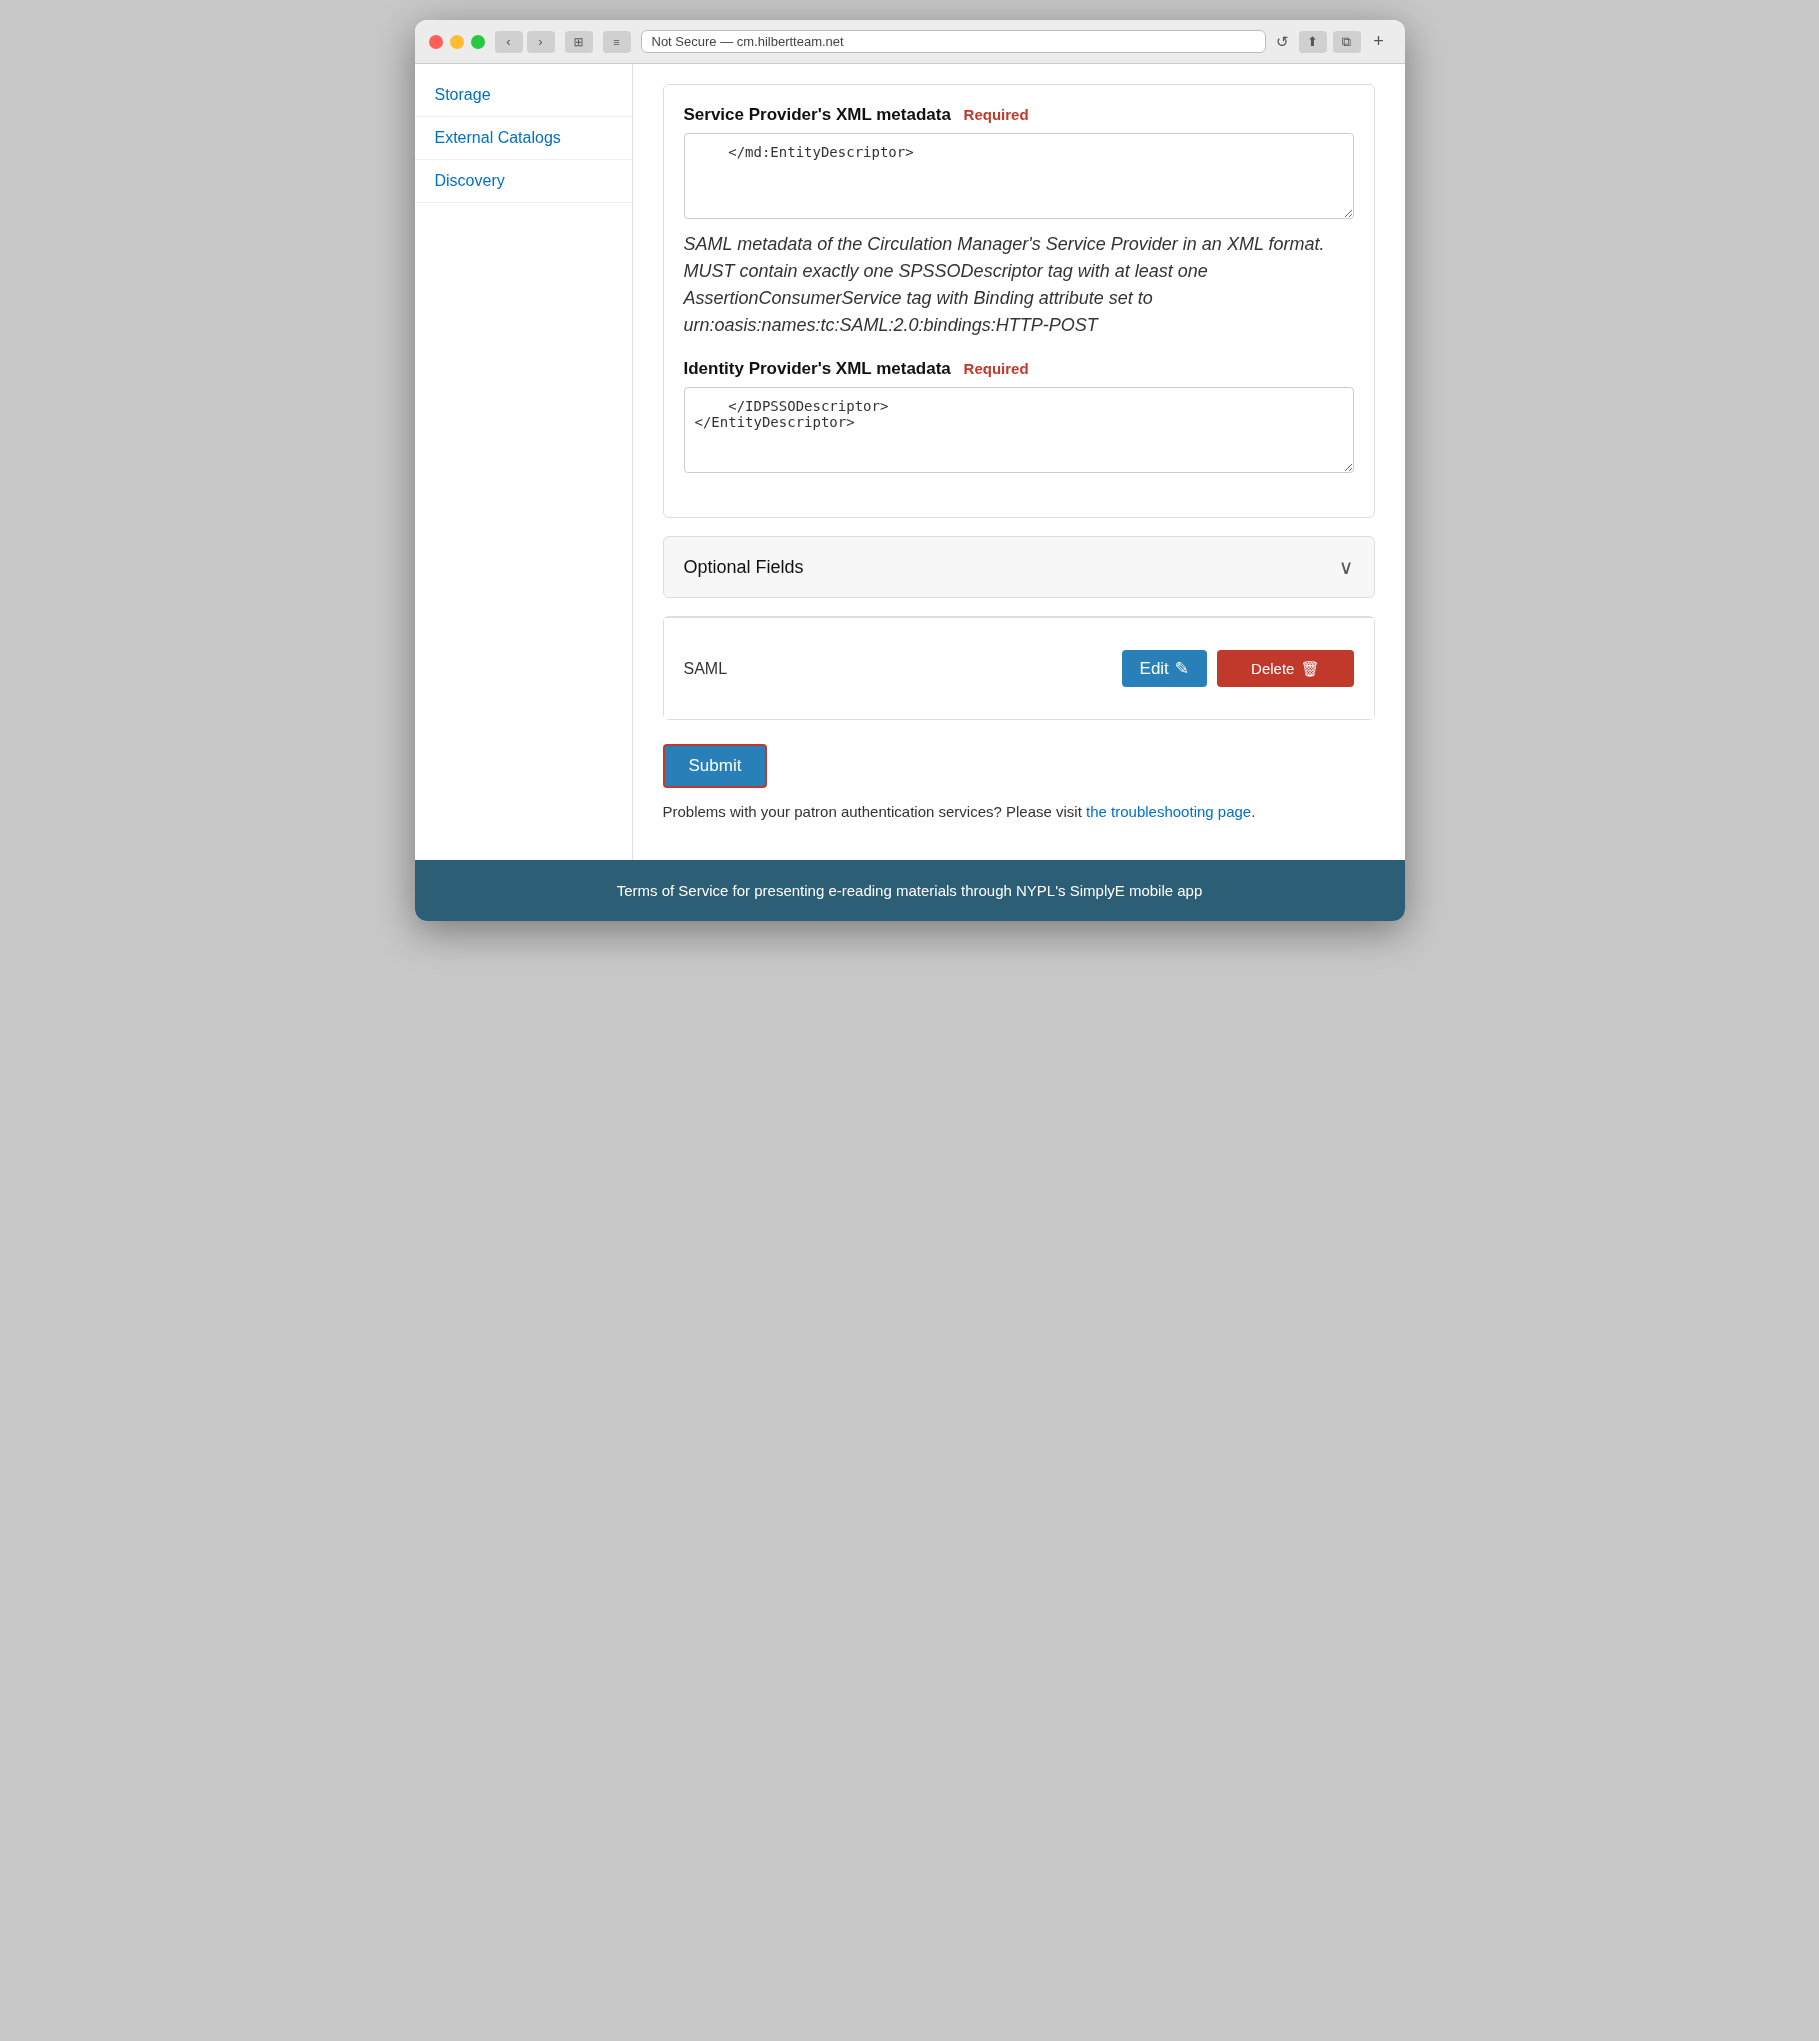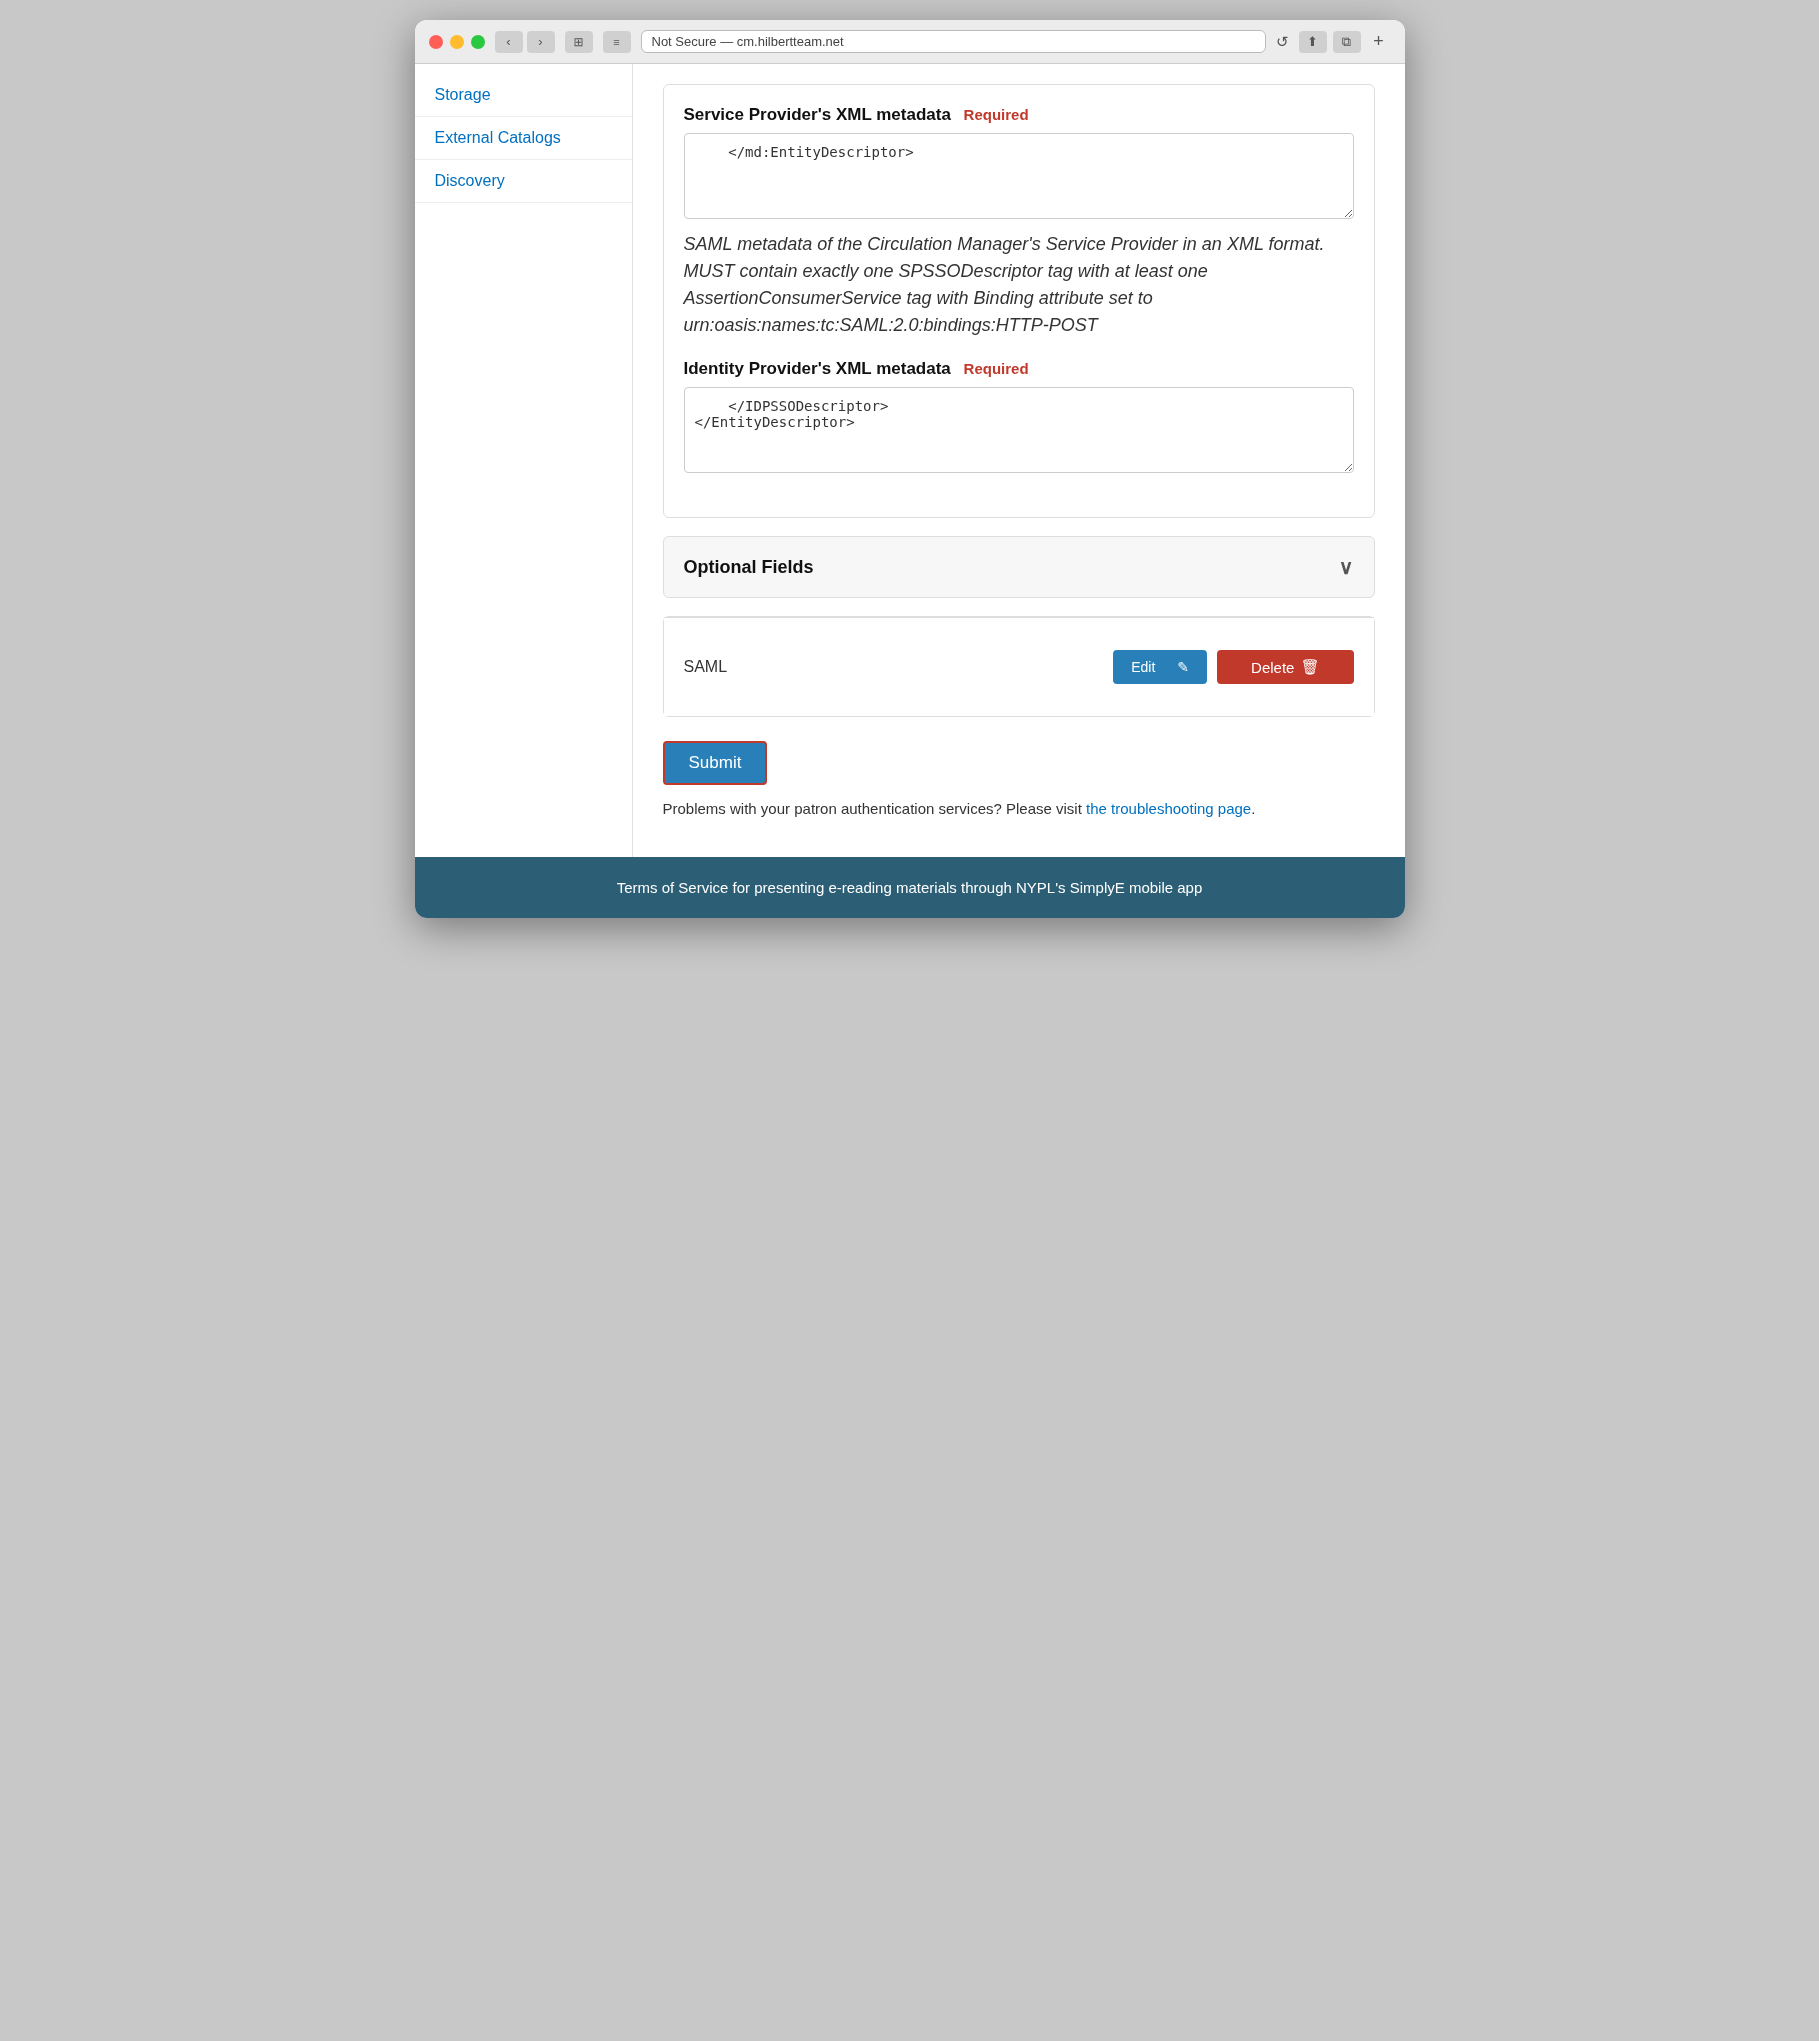--- a/index.html
+++ b/index.html
@@ -221,21 +221,21 @@
       background: #f7f7f7;
     }
 
     .collapse-header {
       display: flex;
       justify-content: space-between;
       align-items: center;
       padding: 18px 20px;
       cursor: pointer;
       font-size: 18px;
-      font-weight: bold;
+      font-weight: normal;
       color: #111;
     }
 
     .collapse-icon {
       font-size: 20px;
       color: #555;
     }
 
     .collapse-body {
       padding: 16px 20px;
@@ -261,25 +261,25 @@
       display: flex;
       gap: 10px;
     }
 
     .btn-edit {
       background: #2980b9;
       color: #fff;
       border: none;
       border-radius: 4px;
       padding: 8px 18px;
-      font-size: 14px;
-      cursor: pointer;
-      display: flex;
-      align-items: center;
-      gap: 22px;
+      font-size: 17px;
+      cursor: pointer;
+      display: flex;
+      align-items: center;
+      gap: 6px;
     }
 
     .btn-delete {
       background: #c0392b;
       color: #fff;
       border: none;
       border-radius: 4px;
       padding: 8px 34px;
       font-size: 15px;
       cursor: pointer;

